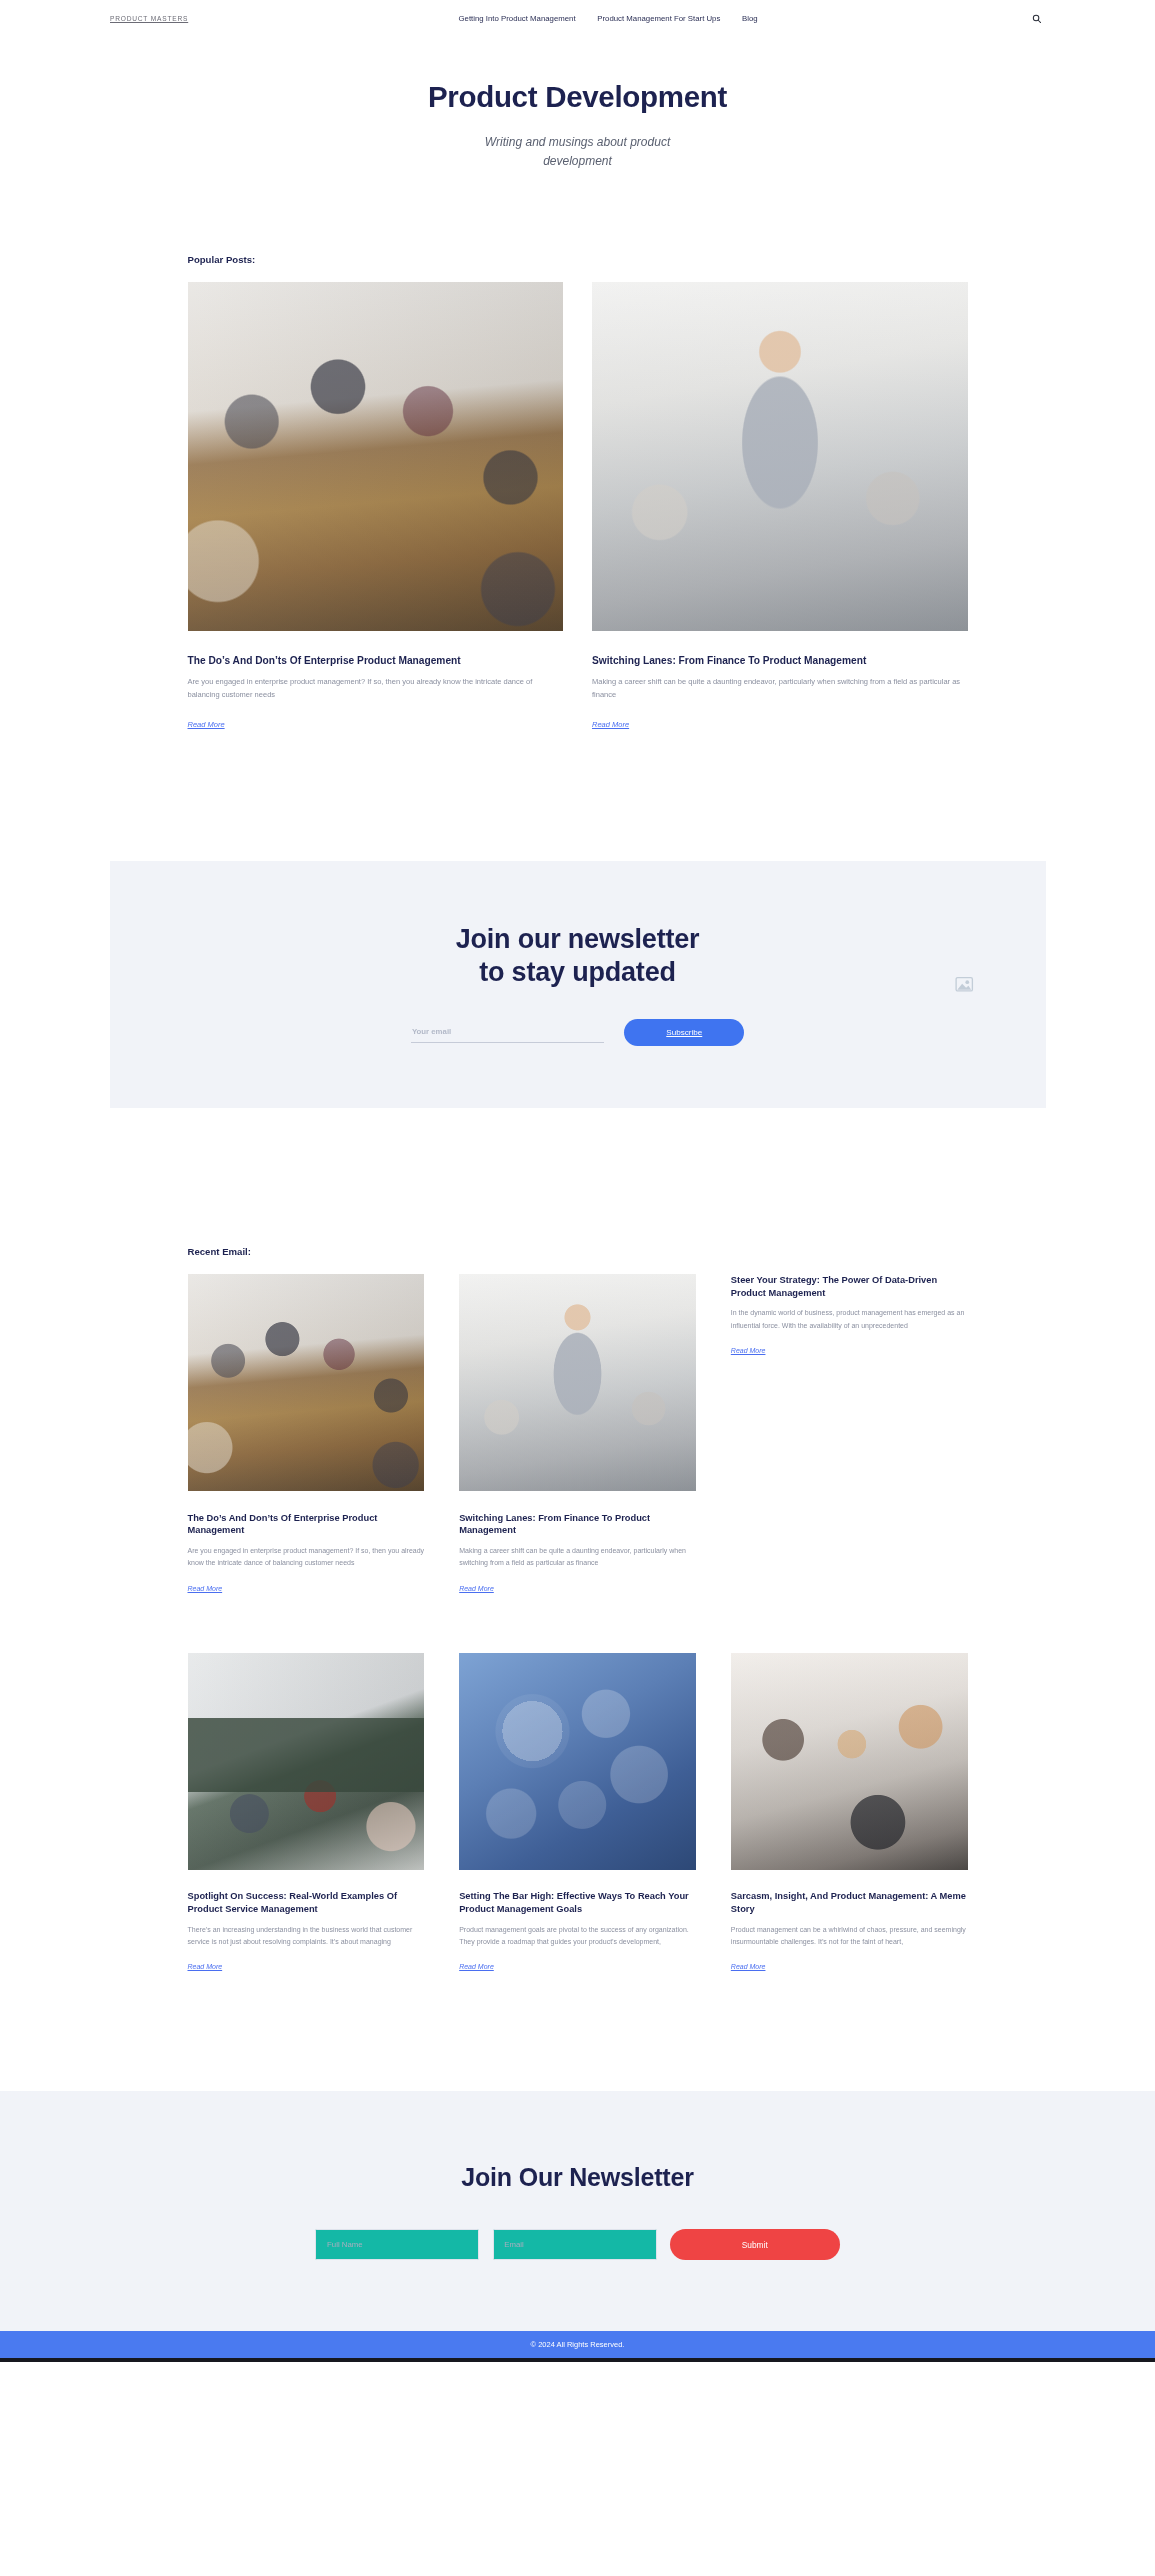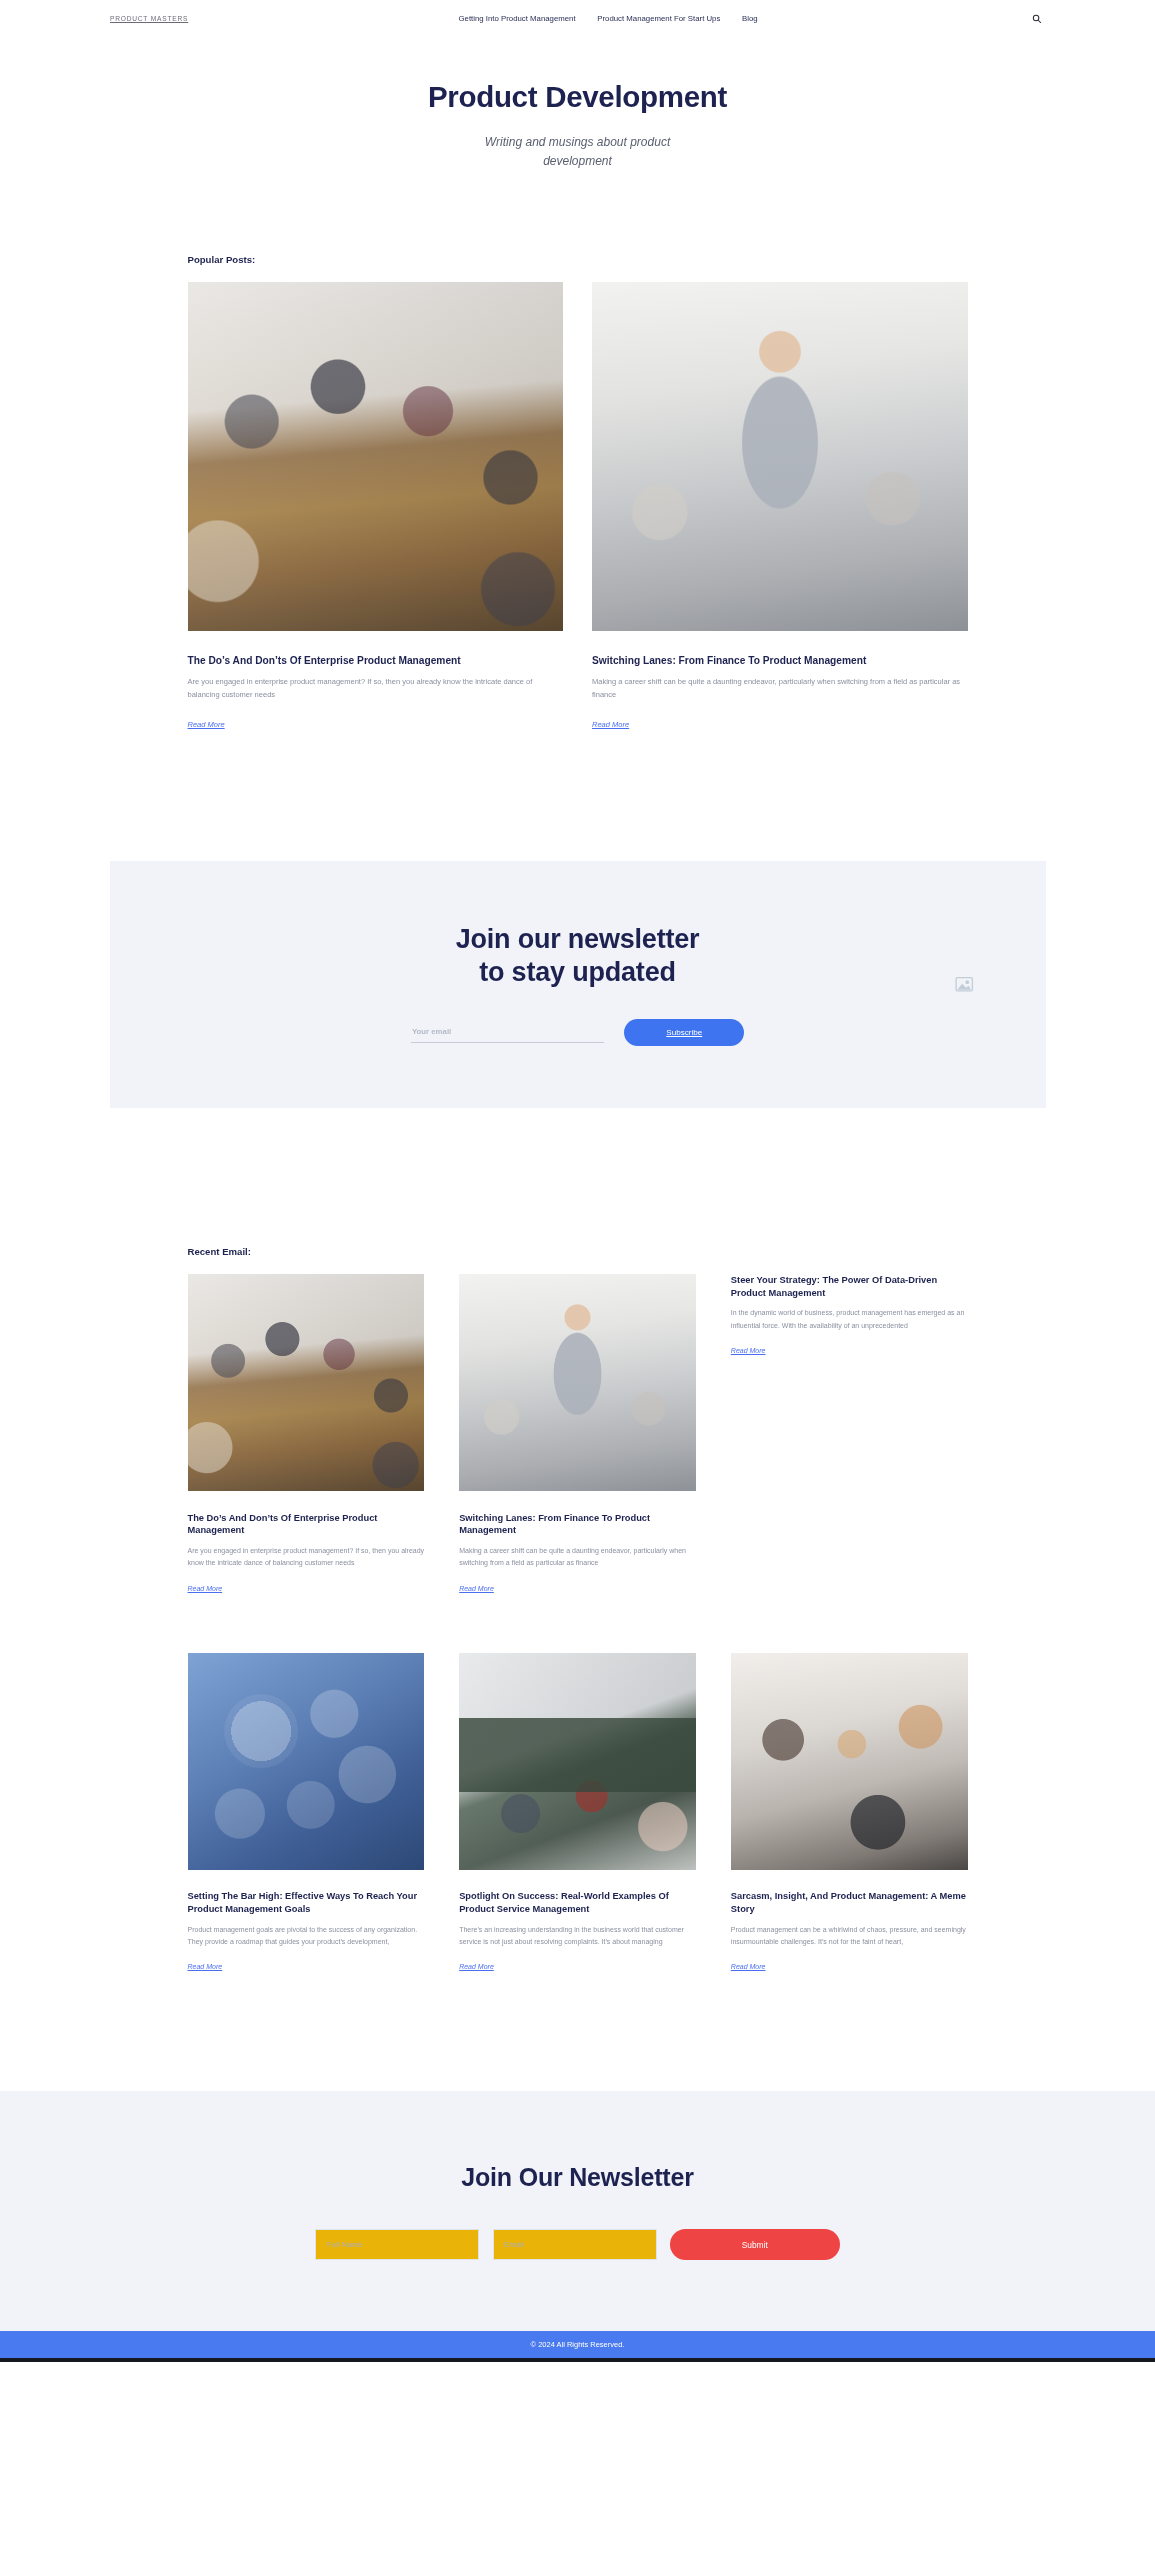--- a/index.html
+++ b/index.html
@@ -241,21 +241,21 @@
     margin-top:37px;
     display:flex;
     justify-content:center;
     align-items:center;
     gap:13.2px;
   }
   .f-input {
     width:164px;
     height:31px;
     border:0.6px solid #dfe3ec;
-    background:#eab308;
+    background:#14b8a6;
     font-family:"Liberation Sans", sans-serif;
     font-size:7.8px;
     color:#1d2250;
     padding:0 10.8px;
     outline:none;
     border-radius:1.2px;
   }
   .f-input::placeholder { color:#a8aebe; }
   .btn-submit {
     width:170px;
@@ -462,40 +462,40 @@
             <a class="read-more" href="#">Read More</a>
           </div>
         </article>
 
       </div>
 
       <div class="recent-grid recent-row-2">
 
         <article class="rp-card">
           <div class="rp-thumb">
+            <div class="photo ph-class">
+                <div class="sky"></div>
+              </div>
+          </div>
+          <div class="rp-body">
+            <h3 class="post-title">Spotlight On Success: Real-World Examples Of Product Service Management</h3>
+            <p class="post-excerpt">There’s an increasing understanding in the business world that customer service is not just about resolving complaints. It’s about managing</p>
+            <a class="read-more" href="#">Read More</a>
+          </div>
+        </article>
+
+        <article class="rp-card">
+          <div class="rp-thumb">
             <div class="photo ph-gears">
                 <div class="sky"></div>
               </div>
           </div>
           <div class="rp-body">
             <h3 class="post-title">Setting The Bar High: Effective Ways To Reach Your Product Management Goals</h3>
             <p class="post-excerpt">Product management goals are pivotal to the success of any organization. They provide a roadmap that guides your product’s development,</p>
-            <a class="read-more" href="#">Read More</a>
-          </div>
-        </article>
-
-        <article class="rp-card">
-          <div class="rp-thumb">
-            <div class="photo ph-class">
-                <div class="sky"></div>
-              </div>
-          </div>
-          <div class="rp-body">
-            <h3 class="post-title">Spotlight On Success: Real-World Examples Of Product Service Management</h3>
-            <p class="post-excerpt">There’s an increasing understanding in the business world that customer service is not just about resolving complaints. It’s about managing</p>
             <a class="read-more" href="#">Read More</a>
           </div>
         </article>
 
         <article class="rp-card">
           <div class="rp-thumb">
             <div class="photo ph-team">
                 <div class="sky"></div>
               </div>
           </div>

